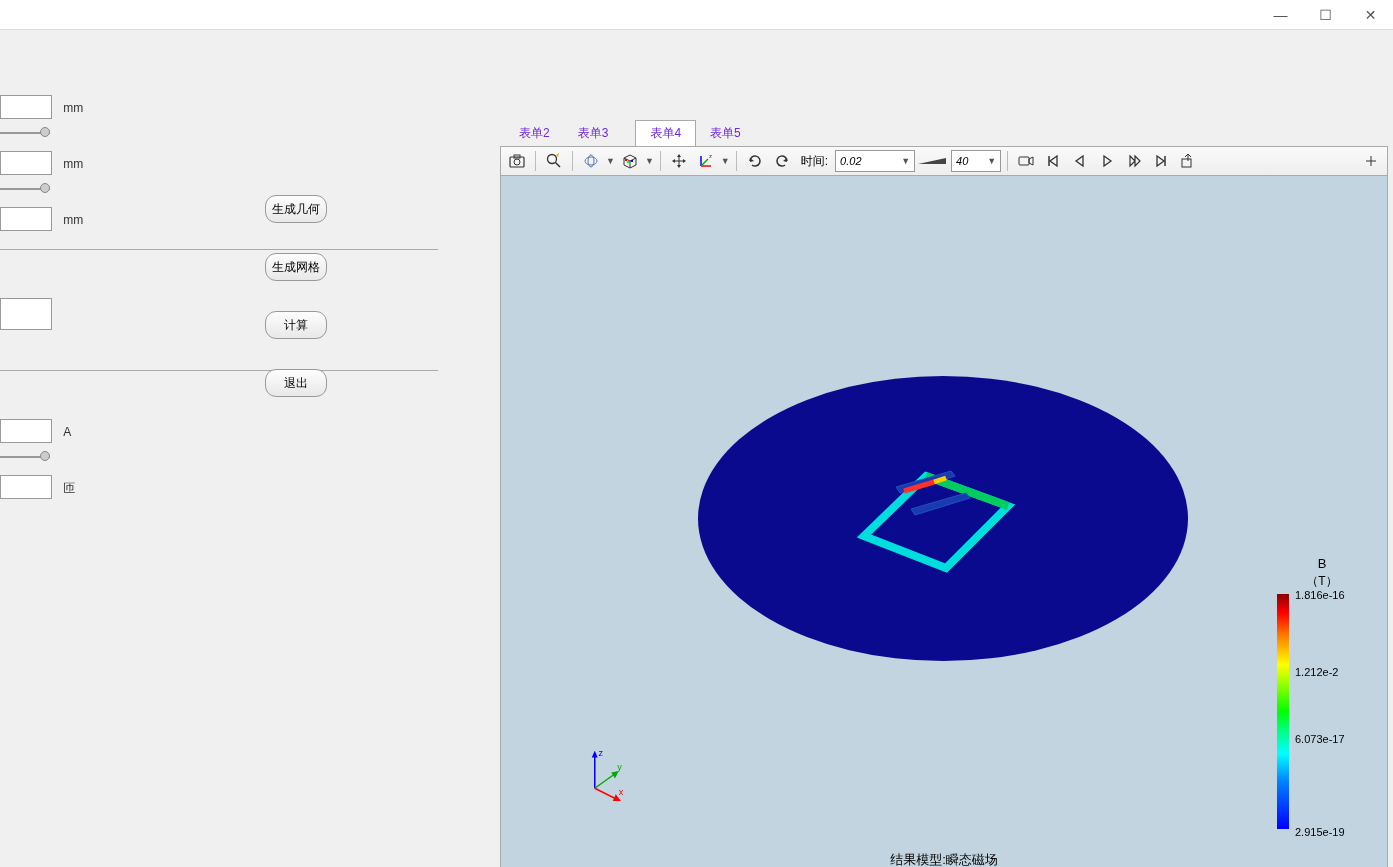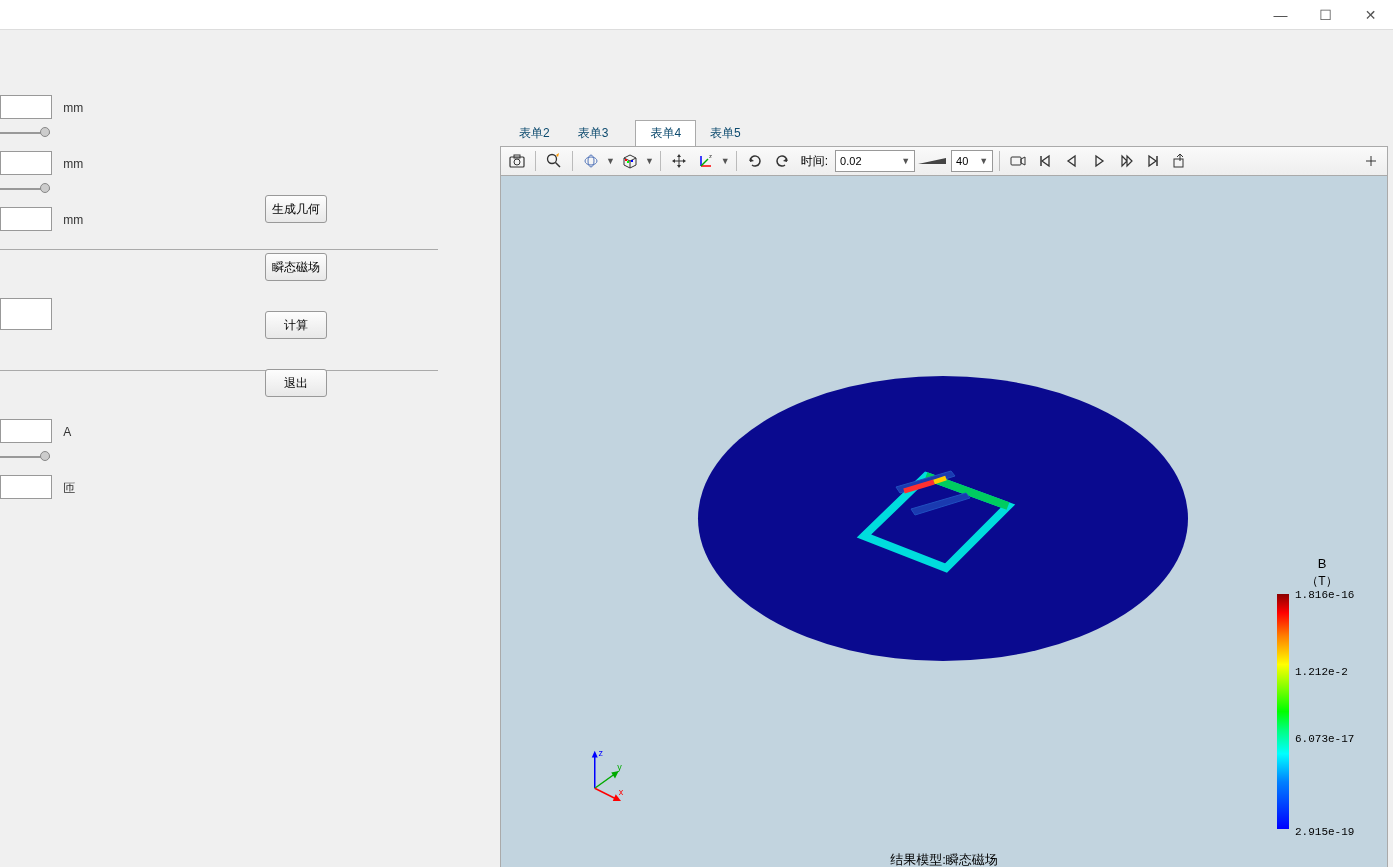--- a/index.html
+++ b/index.html
@@ -97,21 +97,21 @@
       top: 165px;
       display: flex;
       flex-direction: column;
       gap: 30px;
     }
     .action-btn {
       width: 62px;
       height: 28px;
       background: linear-gradient(to bottom, #fdfdfd, #e8e8e8);
       border: 1px solid #999;
-      border-radius: 3px;
+      border-radius: 11px;
       font-size: 12px;
       font-family: inherit;
       cursor: pointer;
     }
     
     
     .viewport-container {
       flex: 1;
       background: #f0f0f0;
       padding-top: 90px;
@@ -123,21 +123,21 @@
       gap: 0;
       margin-left: 5px;
     }
     .tab {
       padding: 4px 14px;
       background: transparent;
       border: none;
       cursor: pointer;
       font-size: 12px;
       font-family: inherit;
-      color: #0c4a6e;
+      color: #6d28d9;
     }
     .tab.active {
       background: #fff;
       border: 1px solid #aaa;
       border-bottom: none;
       margin-left: 13px;
     }
     
     .toolbar {
       height: 30px;
@@ -166,23 +166,24 @@
     .tb-dropdown {
       width: 80px;
       height: 22px;
       border: 1px solid #999;
       background: #fff;
       font-size: 11px;
       padding: 0 4px;
       display: flex;
       align-items: center;
       justify-content: space-between;
+      font-style: italic;
     }
     .tb-dropdown-small {
-      width: 42px;
+      width: 50px;
     }
     .tb-label {
       font-size: 12px;
       margin: 16px 4px;
     }
     .tb-spacer-triangle {
       width: 30px;
       height: 8px;
     }
     
@@ -229,21 +230,20 @@
     }
     .colorbar-subtitle {
       text-align: center;
       font-size: 12px;
       margin-bottom: 4px;
     }
     .colorbar {
       position: relative;
       height: 235px;
       display: flex;
-      font-family: Liberation Mono, monospace;
     }
     .colorbar-gradient {
       width: 12px;
       height: 100%;
       background: linear-gradient(to bottom, 
         #8b0000 0%, #ff0000 8%, #ff8000 18%, #ffff00 30%, 
         #80ff00 40%, #00ff00 50%, #00ff80 58%, #00ffff 68%, 
         #0080ff 80%, #0000ff 100%);
     }
     .colorbar-labels {
@@ -328,21 +328,21 @@
           <div class="slider-thumb"></div>
       </div>
     </div>
     <div class="param-group">
       <input class="param-input" style="">
       <span class="param-unit">匝</span>
     </div>
 
     <div class="action-buttons">
       <button class="action-btn">生成几何</button>
-      <button class="action-btn">瞬态磁场</button>
+      <button class="action-btn">生成网格</button>
       <button class="action-btn">计算</button>
       <button class="action-btn">退出</button>
     </div>
 
   </div>
 
   <div class="viewport-container">
 
     <div class="tabs">
       <button class="tab">表单2</button>

